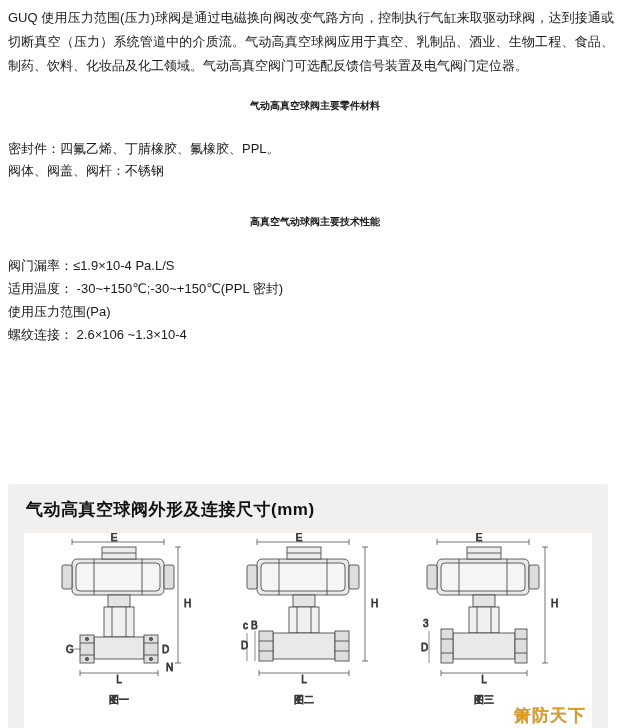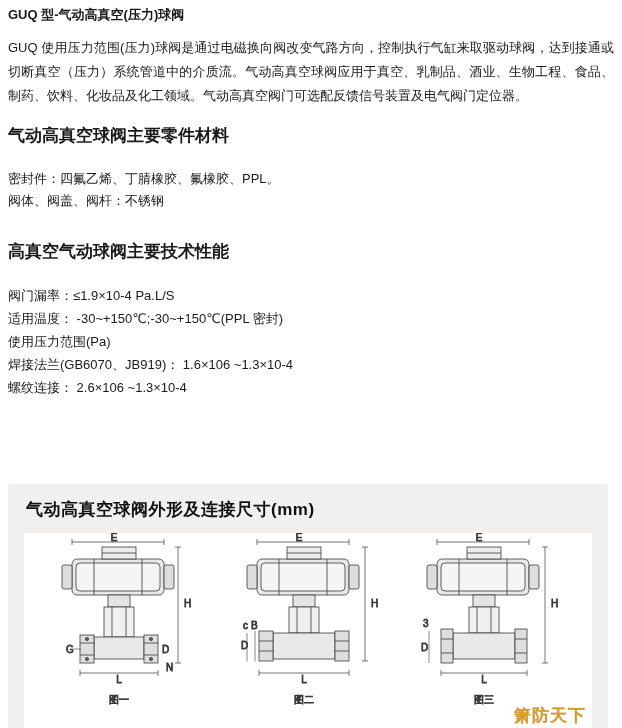--- a/index.html
+++ b/index.html
@@ -29,24 +29,25 @@
     line-height: 18px;
   }
   .para {
     font-size: 13px;
     line-height: 24px;
     margin: 0 0 18px 0;
     text-align: justify;
     color: #1a1a1a;
   }
   .section-head {
-    font-size: 17px;
-    font-weight: bold;
-    margin: 0 0 22px 0;
+    font-size: 10px;
+    font-weight: bold;
+    margin: 0 0 22px 8px;
     line-height: 20px;
+    text-align: center;
   }
   .line {
     font-size: 13px;
     line-height: 22px;
     margin: 0;
     color: #1a1a1a;
   }
   .block {
     margin-bottom: 22px;
   }
@@ -96,40 +97,38 @@
   .fig-caption {
     font-size: 10px;
     fill: #333;
   }
 </style>
 </head>
 <body>
 
 <div class="page">
 
-  <div class="title">GUQ 型-气动高真空(压力)球阀</div>
 
   <div class="para">GUQ 使用压力范围(压力)球阀是通过电磁换向阀改变气路方向，控制执行气缸来取驱动球阀，达到接通或切断真空（压力）系统管道中的介质流。气动高真空球阀应用于真空、乳制品、酒业、生物工程、食品、制药、饮料、化妆品及化工领域。气动高真空阀门可选配反馈信号装置及电气阀门定位器。</div>
 
   <div class="section-head">气动高真空球阀主要零件材料</div>
 
   <div class="block">
     <div class="line">密封件：四氟乙烯、丁腈橡胶、氟橡胶、PPL。</div>
     <div class="line">阀体、阀盖、阀杆：不锈钢</div>
   </div>
 
   <div class="gap-sm"></div>
 
   <div class="section-head">高真空气动球阀主要技术性能</div>
 
   <div class="block spec-block">
     <div class="line">阀门漏率：≤1.9×10-4 Pa.L/S</div>
     <div class="line">适用温度： -30~+150℃;-30~+150℃(PPL 密封)</div>
     <div class="line">使用压力范围(Pa)</div>
-    <div class="line">焊接法兰(GB6070、JB919)： 1.6×106 ~1.3×10-4</div>
     <div class="line">螺纹连接： 2.6×106 ~1.3×10-4</div>
   </div>
 
   <div class="figure-panel">
     <div class="figure-title">气动高真空球阀外形及连接尺寸(mm)</div>
     <div class="figure-canvas">
       <svg class="fig-svg" width="568" height="196" viewBox="0 0 568 196" xmlns="http://www.w3.org/2000/svg">
         <g stroke="#3a3a3a" stroke-width="0.8" fill="none">
 
           <g transform="translate(30,4)">

